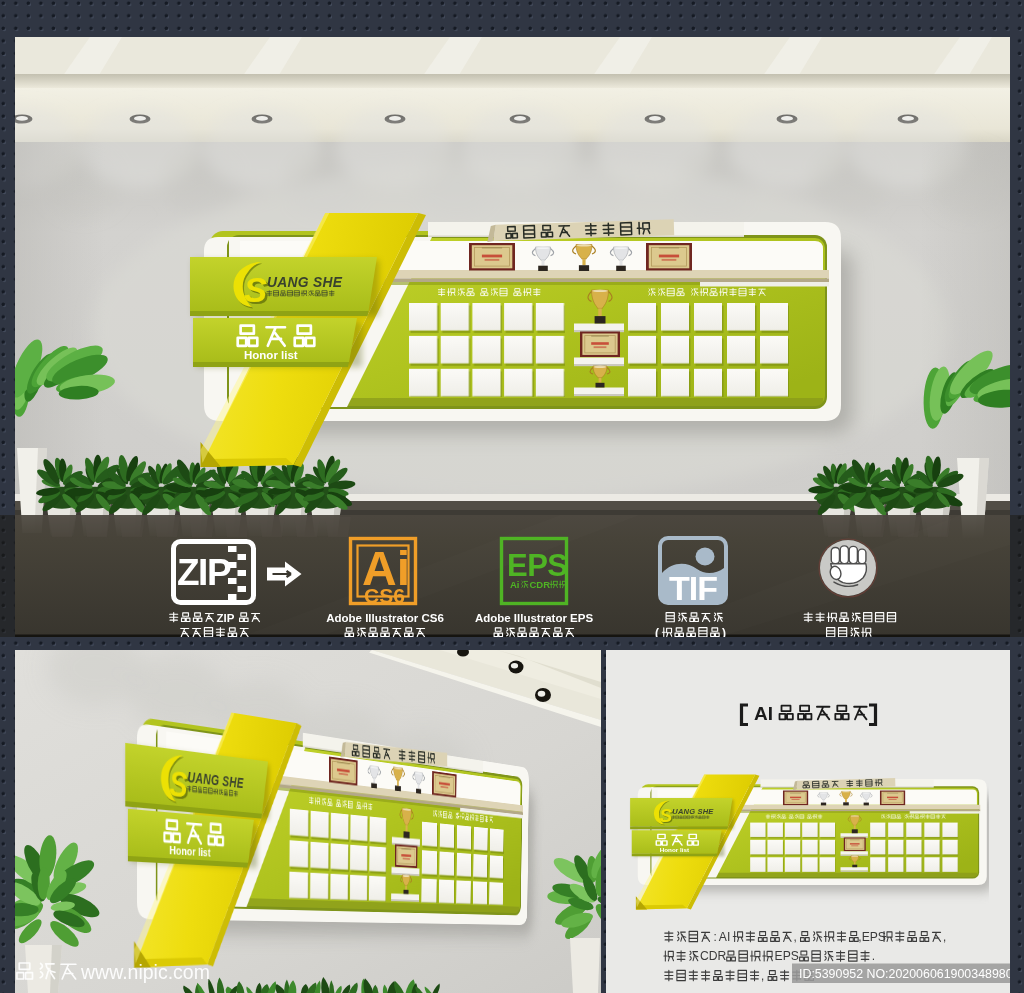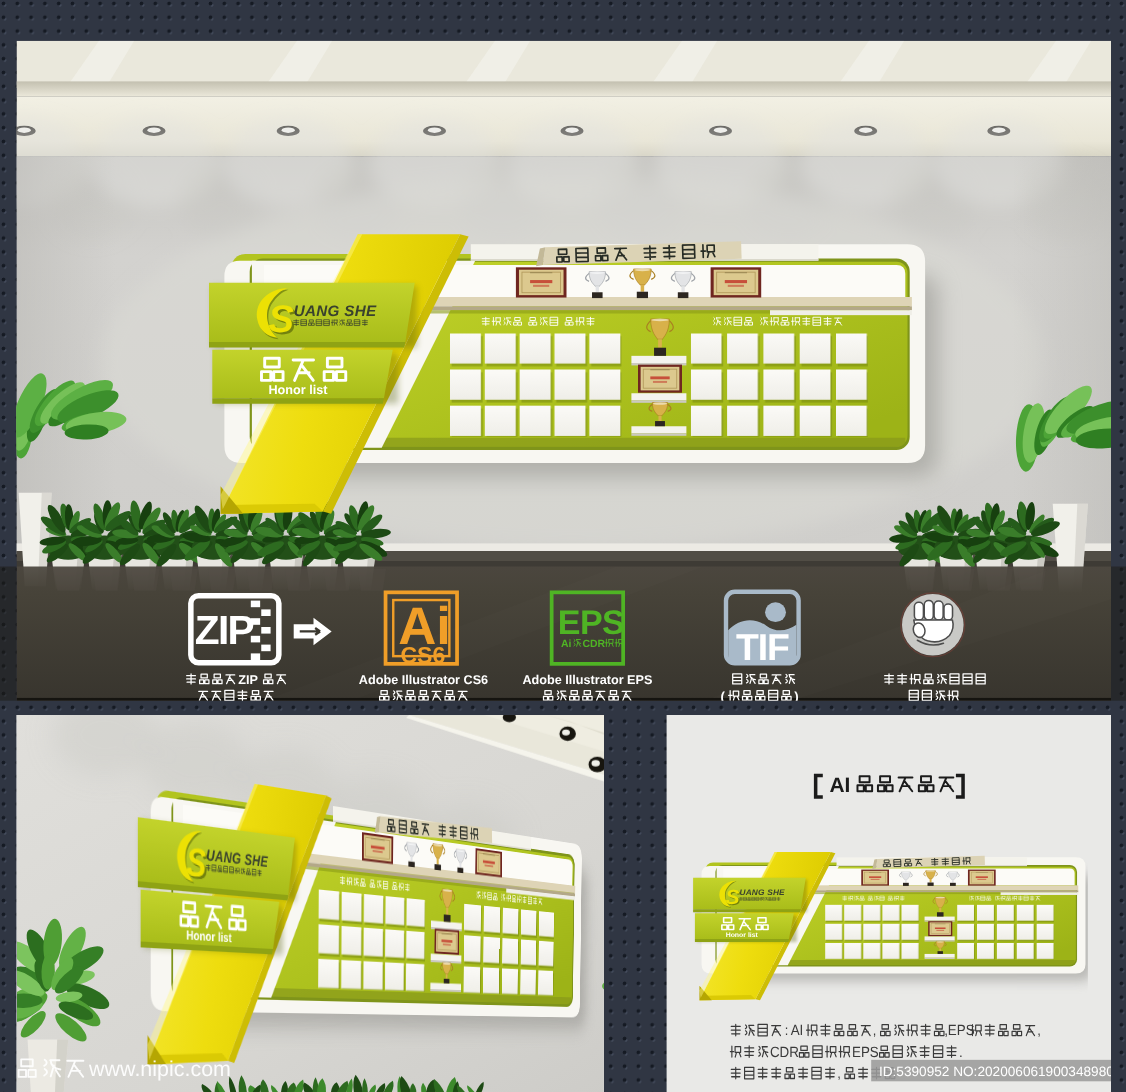--- a/index.html
+++ b/index.html
@@ -661,21 +661,21 @@
     <use href="#v0" transform="translate(862.0 611.5) scale(0.1140)" stroke="#ffffff" stroke-width="10.0"></use>
     <use href="#v0" transform="translate(873.9 611.5) scale(0.1140)" stroke="#ffffff" stroke-width="10.0"></use>
     <use href="#v0" transform="translate(885.8 611.5) scale(0.1140)" stroke="#ffffff" stroke-width="10.0"></use>
     <use href="#v0" transform="translate(825.0 626.5) scale(0.1140)" stroke="#ffffff" stroke-width="10.0"></use>
     <use href="#v0" transform="translate(836.9 626.5) scale(0.1140)" stroke="#ffffff" stroke-width="10.0"></use>
     <use href="#v5" transform="translate(848.8 626.5) scale(0.1140)" stroke="#ffffff" stroke-width="10.0"></use>
     <use href="#v2" transform="translate(860.7 626.5) scale(0.1140)" stroke="#ffffff" stroke-width="10.0"></use>
   </svg>
 <div class="abs" style="left:0;top:515px;width:15px;height:122px;background:rgba(28,26,20,0.5)"></div>
 <div class="abs" style="left:1010px;top:515px;width:14px;height:122px;background:rgba(28,26,20,0.5)"></div>
-<div class="abs" style="left:15px;top:650px;width:534px;height:343px;overflow:hidden;background:#ffffff">
+<div class="abs" style="left:15px;top:650px;width:586px;height:343px;overflow:hidden;background:#f9a8d4">
     <svg class="abs" style="left:0;top:0" width="586" height="343" viewBox="15 650 586 343">
       <linearGradient id="gWall2" x1="0" y1="0" x2="1" y2="1">
         <stop offset="0" stop-color="#e0dfdb"></stop>
         <stop offset="0.6" stop-color="#d7d6d2"></stop>
         <stop offset="1" stop-color="#cccbc7"></stop>
       </linearGradient>
       <rect x="15" y="650" width="586" height="343" fill="url(#gWall2)"></rect>
       <defs>
         <filter id="blur6b" x="-60%" y="-60%" width="220%" height="220%">
           <feGaussianBlur stdDeviation="11"></feGaussianBlur>

